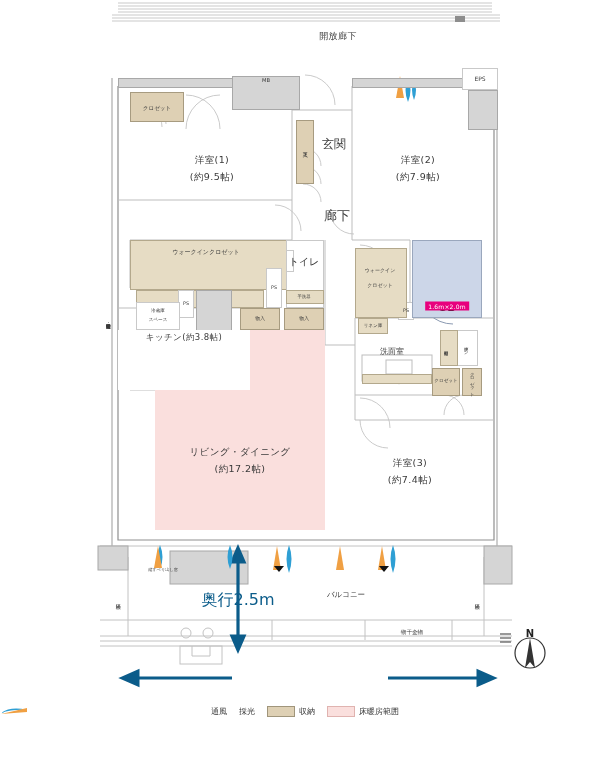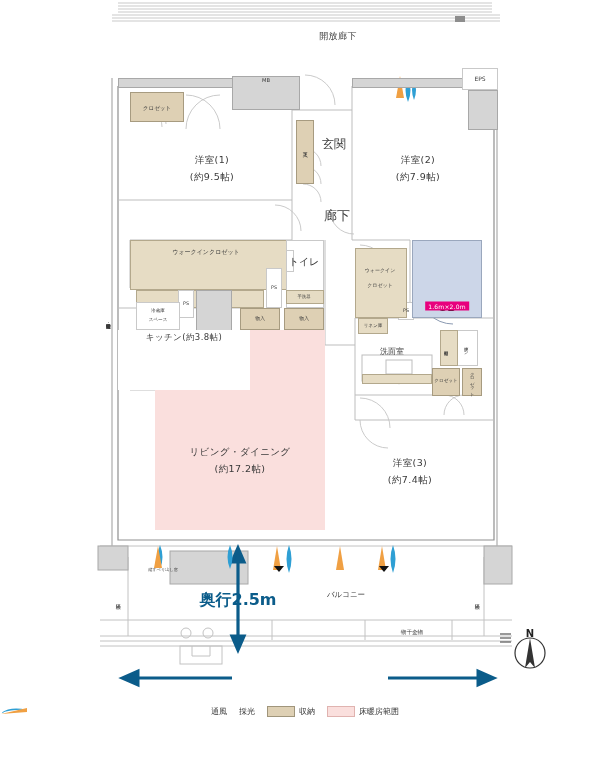--- a/index.html
+++ b/index.html
@@ -15,21 +15,21 @@
   .xxs{font-size:4px;}
   .box{position:absolute;box-sizing:border-box;}
   .store{background:#ded0b4;border:1px solid #a79b80;}
   .store2{background:#e6dcc4;border:1px solid #b3a88c;}
   .ub{background:#ccd6e8;border:1px solid #9aa7bd;}
   .heat{background:#fadfdd;}
   .gray{background:#d5d5d5;border:1px solid #a8a8a8;}
   .thin{border:1px solid #c9c9c9;background:#fff;}
   .badge{position:absolute;background:#e8007d;color:#fff;font-size:6px;
          padding:1px 3px;transform:translate(-50%,-50%);white-space:nowrap;letter-spacing:.2px;}
-  .dimtxt{position:absolute;color:#0b5c8a;font-weight:bold;white-space:nowrap;
+  .dimtxt{position:absolute;color:#0b5c8a;font-weight:normal;white-space:nowrap;
           transform:translate(-50%,-50%);}
   .legend{position:absolute;left:0;top:706px;width:610px;}
   .legend-row{display:flex;justify-content:center;align-items:center;font-size:8px;color:#333;}
   .lg-item{display:flex;align-items:center;gap:4px;margin:0 6px;}
   .sw-store{width:26px;height:9px;background:#ded0b4;border:1px solid #a0957b;}
   .sw-heat{width:26px;height:9px;background:#fadfdd;border:1px solid #e0b3b0;}
   svg{position:absolute;left:0;top:0;overflow:visible;}
 </style>
 </head>
 <body>

